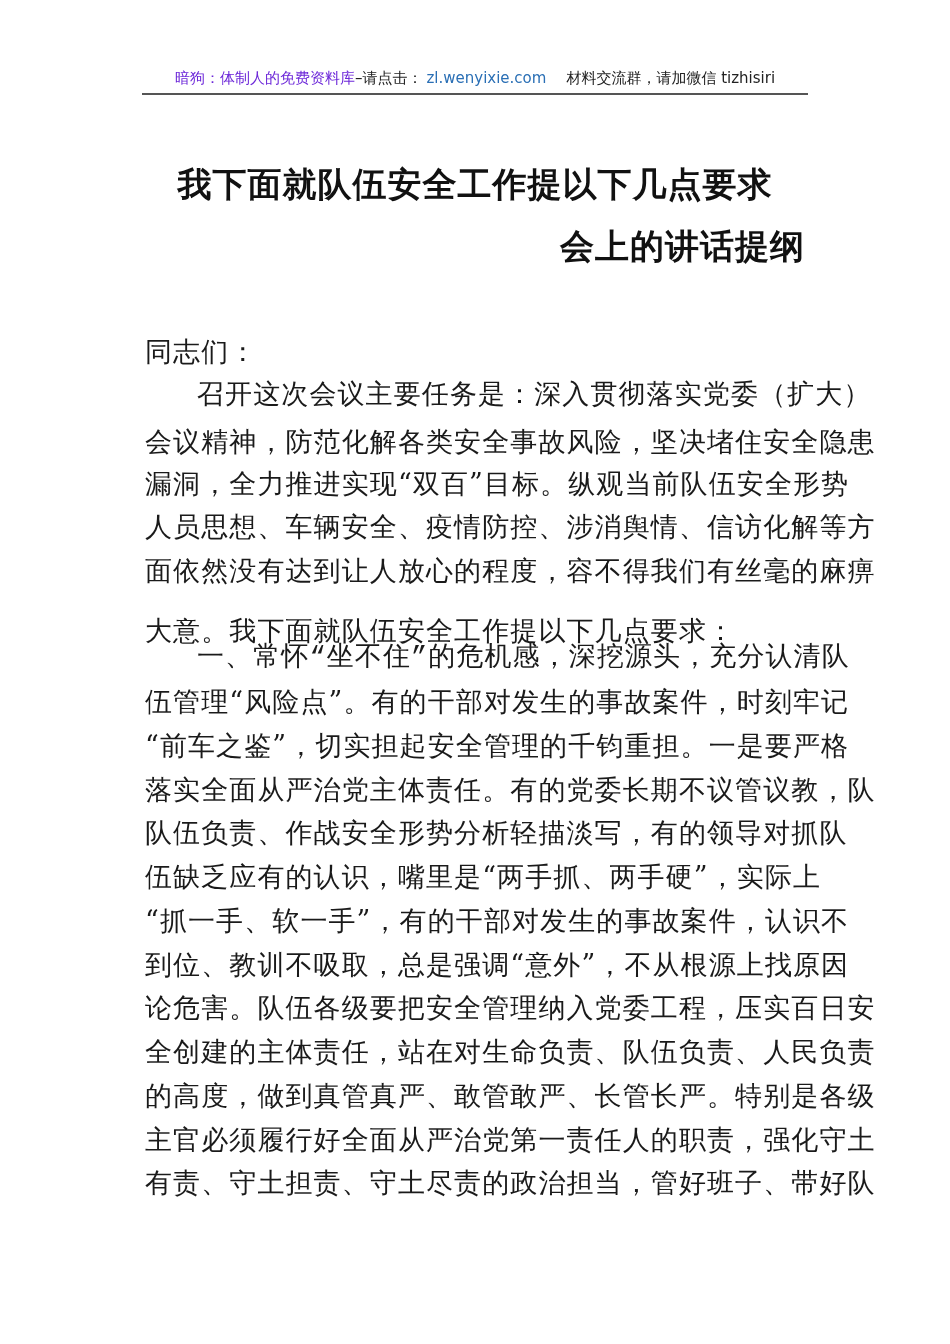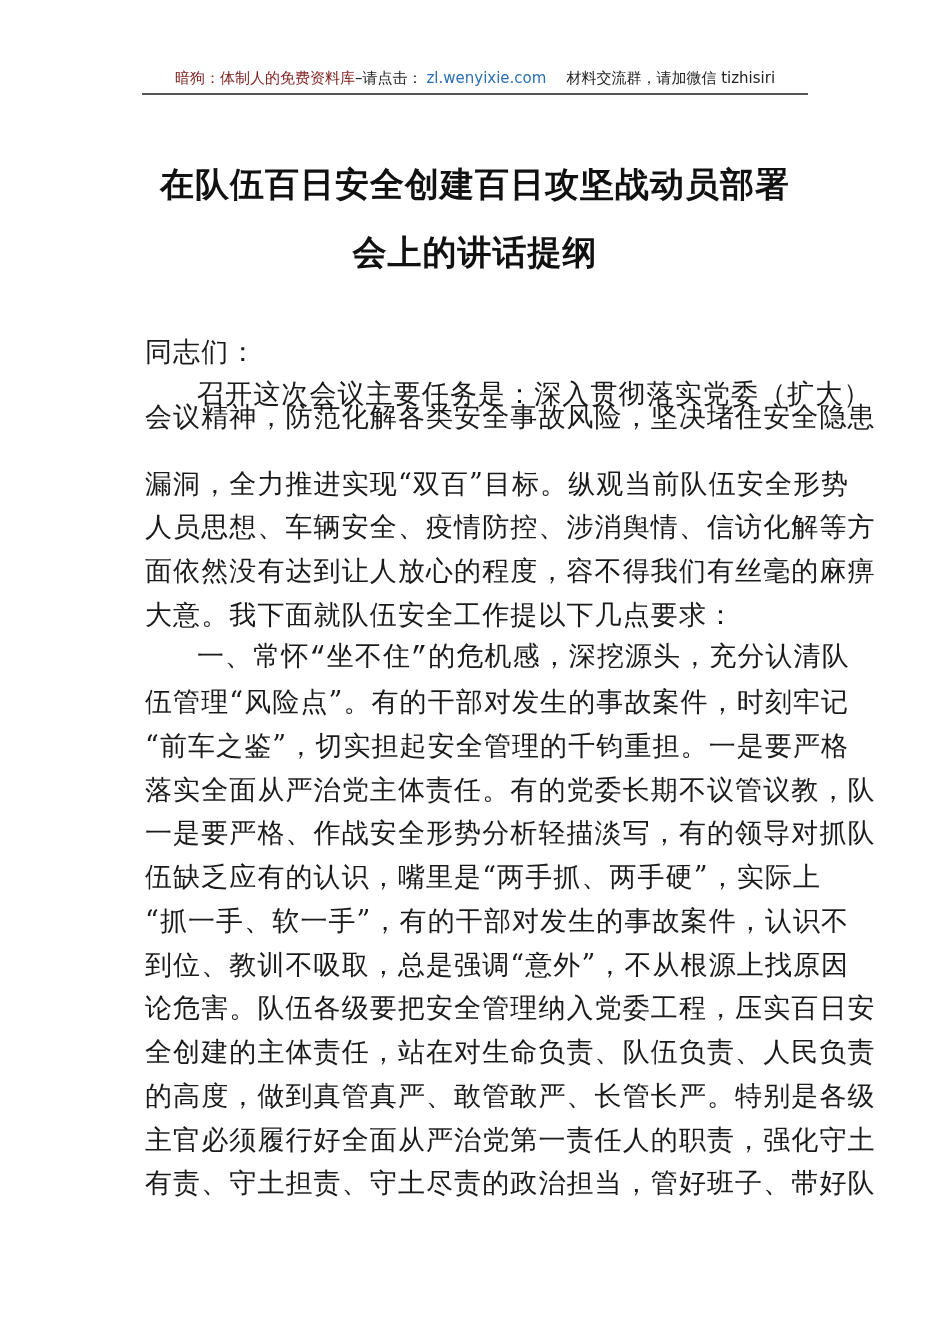--- a/index.html
+++ b/index.html
@@ -1,61 +1,61 @@
 <!DOCTYPE html>
 <html><head>
 <meta charset="utf-8">
 <style>
   html, body { margin: 0; padding: 0; background: #ffffff; }
   body { width: 950px; height: 1344px; position: relative; overflow: hidden;
          font-family: "DejaVu Serif", "Liberation Serif", serif; color: #111; }
   .header { position: absolute; left: 145px; top: 66px; width: 660px; height: 24px;
             font-family: "DejaVu Sans", "Liberation Sans", sans-serif; font-size: 15px;
             white-space: nowrap; display: flex; align-items: center; justify-content: center; }
-  .header .red { color: #7f1d1d; }
+  .header .red { color: #6d28d9; }
   .header .dark { color: #222; }
   .header .blue { color: #2a6fb5; margin-left: 4px; }
   .header .gap { display: inline-block; width: 20px; }
   .header-rule { position: absolute; left: 142px; top: 93px; width: 666px; height: 2px; background: #555; }
   .title { position: absolute; left: 145px; width: 660px; text-align: center;
            font-family: "DejaVu Serif", "Liberation Serif", serif; font-weight: bold;
            font-size: 34px; color: #111; letter-spacing: 1px; }
   .t1 { top: 162px; }
-  .t2 { top: 230px; }
+  .t2 { top: 224px; text-align: right; }
   .line { position: absolute; left: 145px; width: 662px; font-size: 27px; line-height: 30px;
           white-space: nowrap; letter-spacing: 1.1px; color: #1a1a1a; }
   .line.indent { left: 197px; width: 610px; font-family: Liberation Mono, monospace; }
 </style>
 </head>
 <body>
 
 <div class="header">
   <span class="red">暗狗：体制人的免费资料库</span>
   <span class="dark">–请点击：</span>
   <span class="blue">zl.wenyixie.com</span>
   <span class="gap"></span>
   <span class="dark">材料交流群，请加微信 tizhisiri</span>
 </div>
 <div class="header-rule"></div>
 
-<div class="title t1">在队伍百日安全创建百日攻坚战动员部署</div>
+<div class="title t1">我下面就队伍安全工作提以下几点要求</div>
 <div class="title t2">会上的讲话提纲</div>
 
 <div class="line" style="top:337px">同志们：</div>
 <div class="line indent" style="top:381px">召开这次会议主要任务是：深入贯彻落实党委（扩大）</div>
-<div class="line" style="top:402px">会议精神，防范化解各类安全事故风险，坚决堵住安全隐患</div>
+<div class="line" style="top:427px">会议精神，防范化解各类安全事故风险，坚决堵住安全隐患</div>
 <div class="line" style="top:469px">漏洞，全力推进实现“双百”目标。纵观当前队伍安全形势</div>
 <div class="line" style="top:512px">人员思想、车辆安全、疫情防控、涉消舆情、信访化解等方</div>
 <div class="line" style="top:556px">面依然没有达到让人放心的程度，容不得我们有丝毫的麻痹</div>
-<div class="line" style="top:600px">大意。我下面就队伍安全工作提以下几点要求：</div>
+<div class="line" style="top:616px">大意。我下面就队伍安全工作提以下几点要求：</div>
 <div class="line indent" style="top:643px">一、常怀“坐不住”的危机感，深挖源头，充分认清队</div>
 <div class="line" style="top:687px">伍管理“风险点”。有的干部对发生的事故案件，时刻牢记</div>
 <div class="line" style="top:731px">“前车之鉴”，切实担起安全管理的千钧重担。一是要严格</div>
 <div class="line" style="top:775px">落实全面从严治党主体责任。有的党委长期不议管议教，队</div>
-<div class="line" style="top:818px">一是要严格、作战安全形势分析轻描淡写，有的领导对抓队</div>
+<div class="line" style="top:818px">队伍负责、作战安全形势分析轻描淡写，有的领导对抓队</div>
 <div class="line" style="top:862px">伍缺乏应有的认识，嘴里是“两手抓、两手硬”，实际上</div>
 <div class="line" style="top:906px">“抓一手、软一手”，有的干部对发生的事故案件，认识不</div>
 <div class="line" style="top:950px">到位、教训不吸取，总是强调“意外”，不从根源上找原因</div>
 <div class="line" style="top:993px">论危害。队伍各级要把安全管理纳入党委工程，压实百日安</div>
 <div class="line" style="top:1037px">全创建的主体责任，站在对生命负责、队伍负责、人民负责</div>
 <div class="line" style="top:1081px">的高度，做到真管真严、敢管敢严、长管长严。特别是各级</div>
 <div class="line" style="top:1125px">主官必须履行好全面从严治党第一责任人的职责，强化守土</div>
 <div class="line" style="top:1168px">有责、守土担责、守土尽责的政治担当，管好班子、带好队</div>
 
 </body></html>

